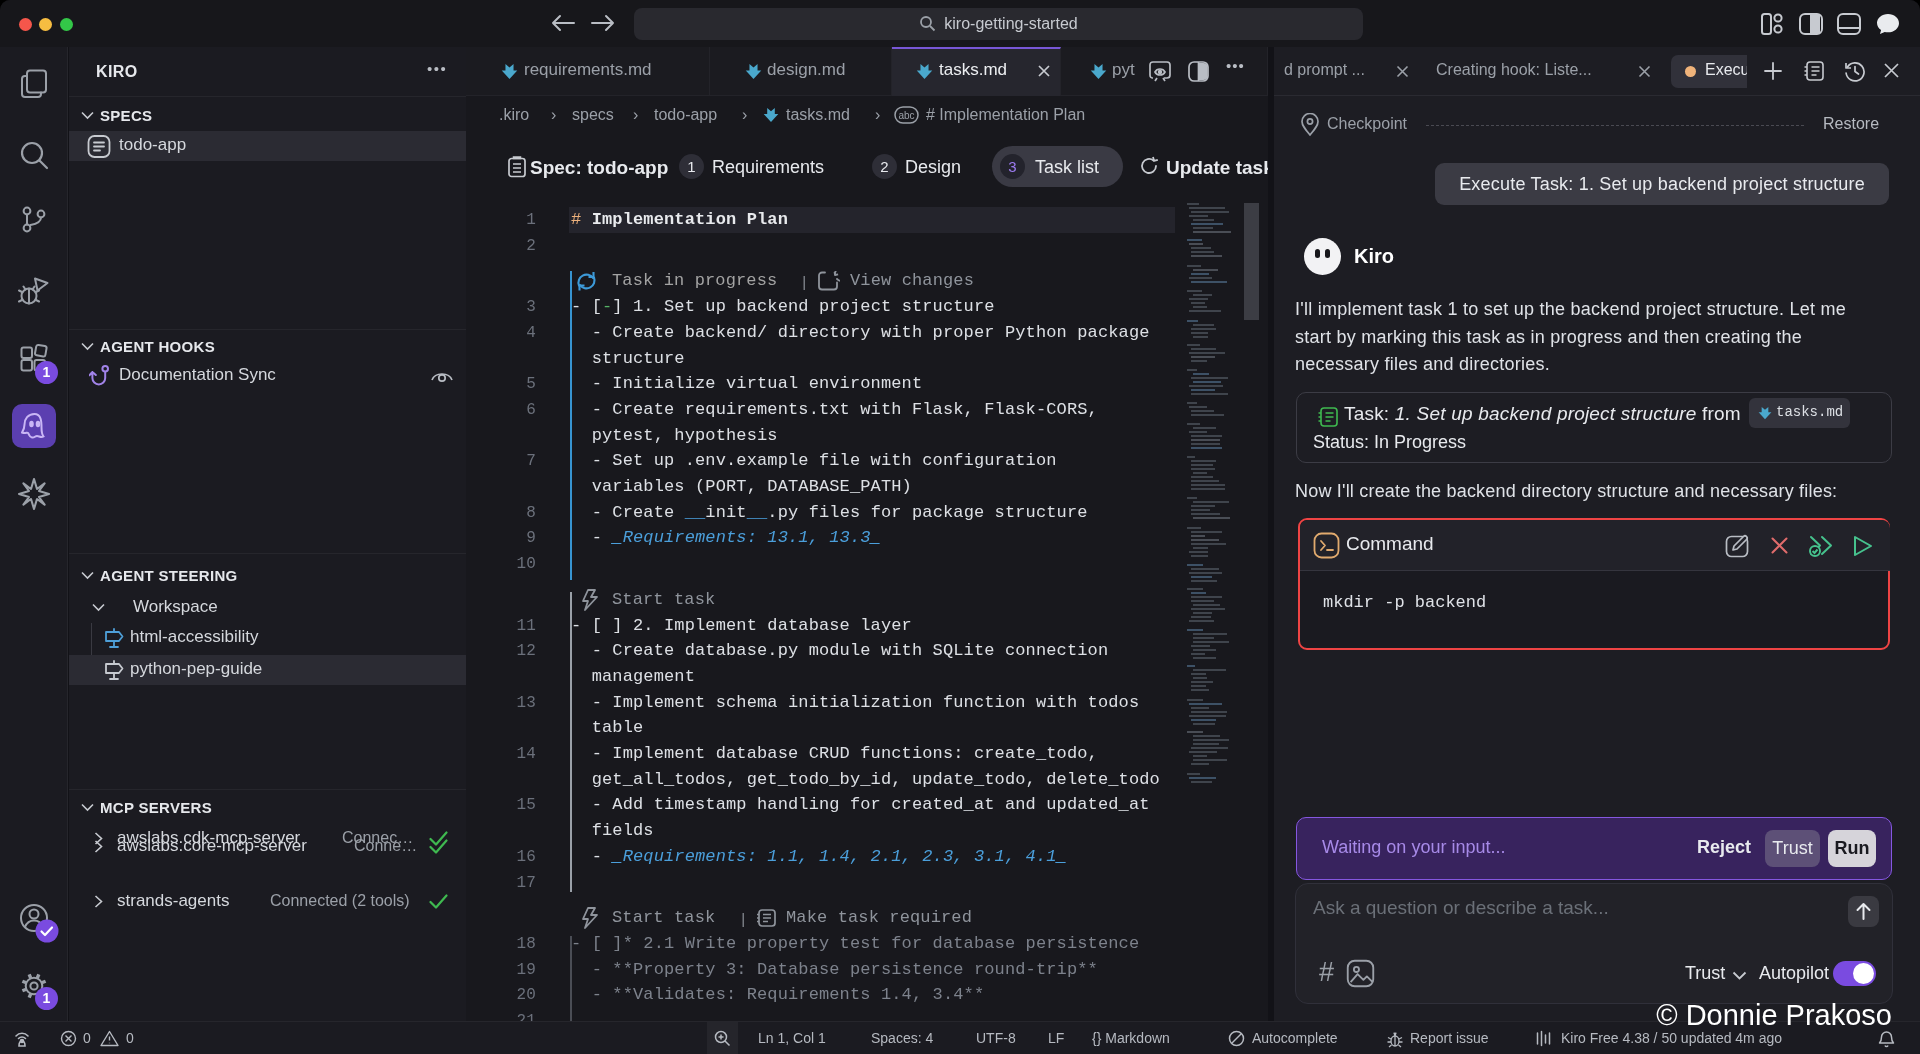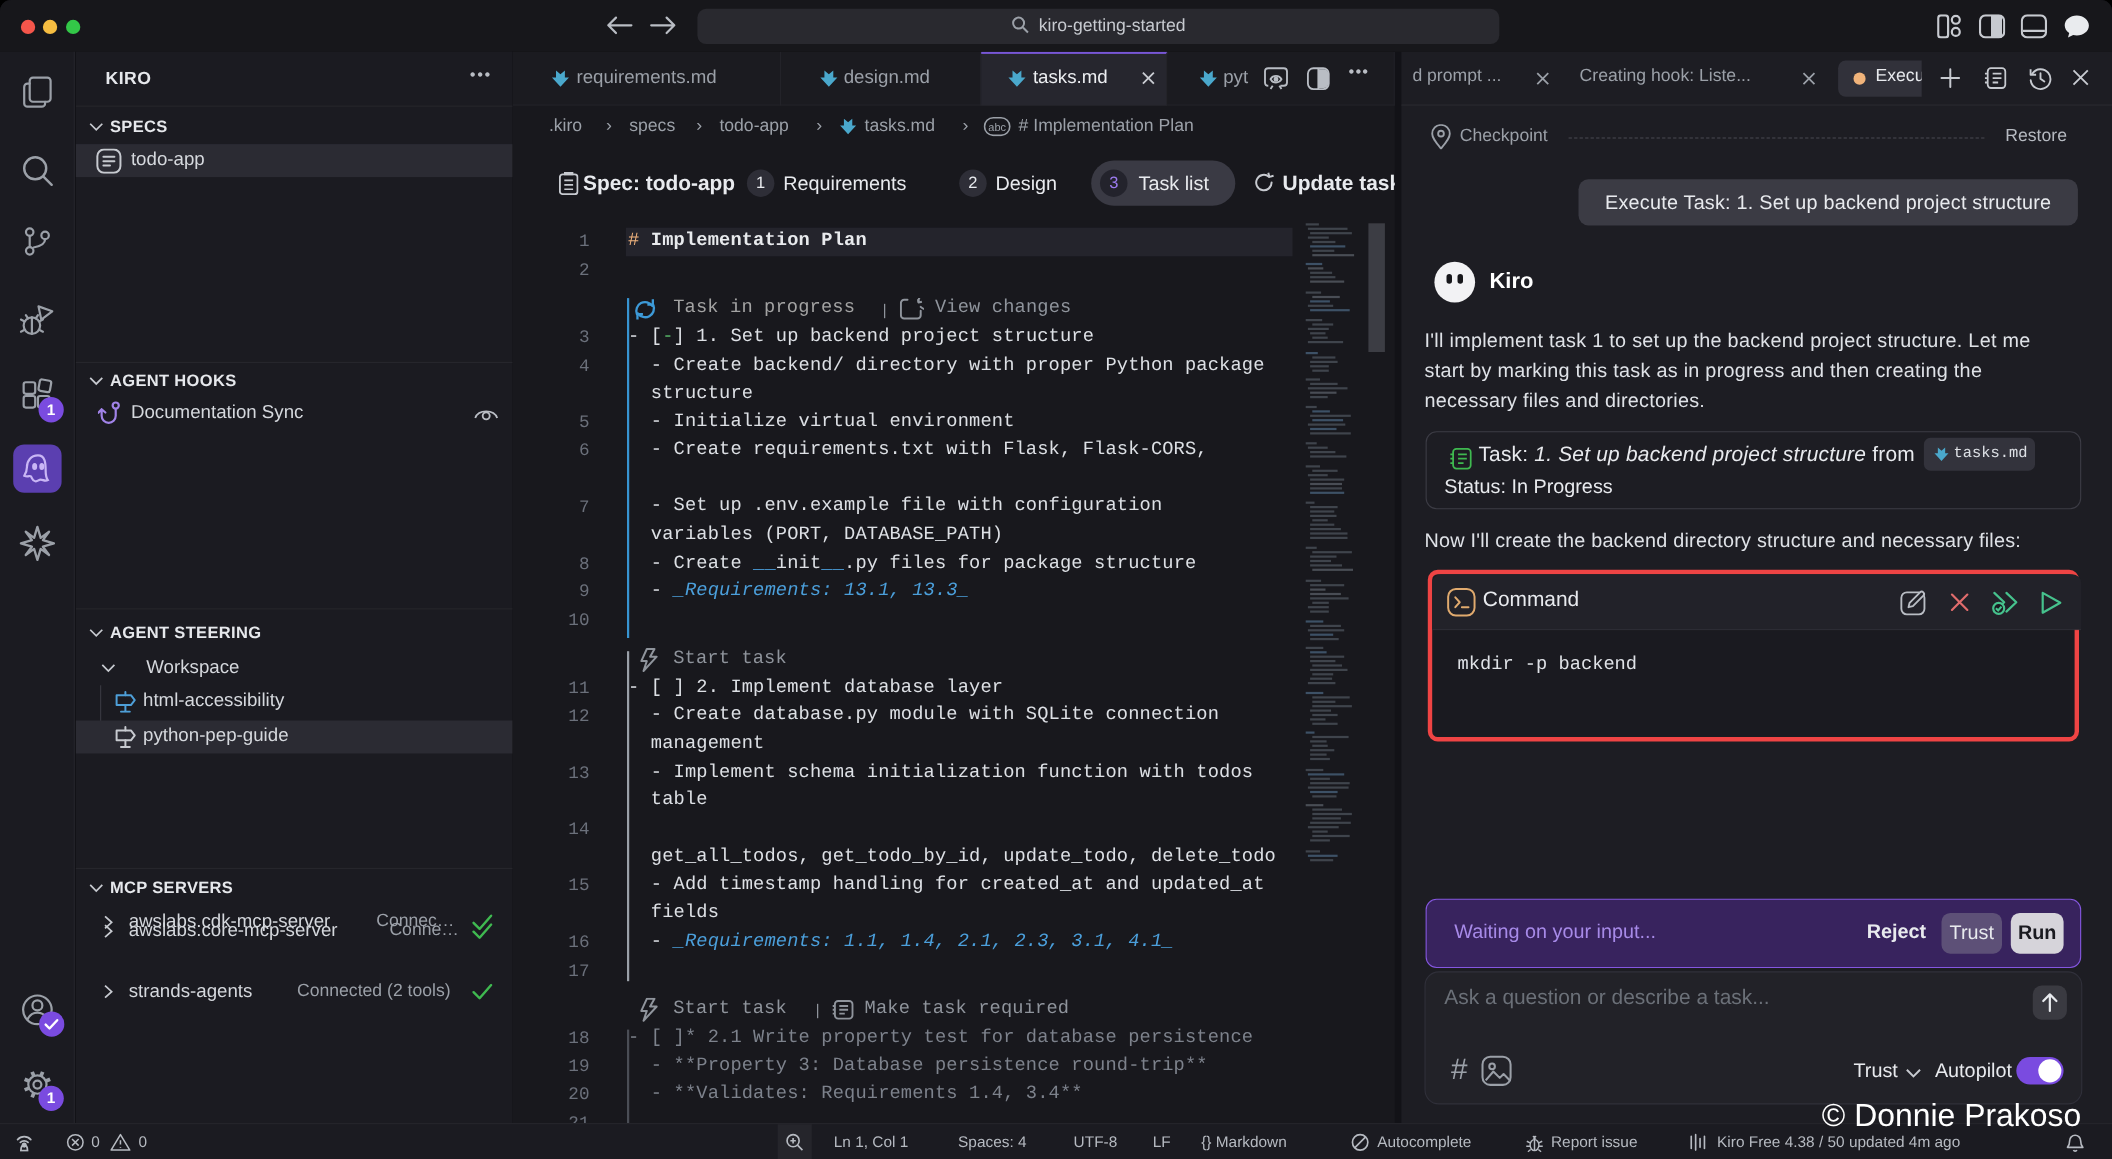--- a/index.html
+++ b/index.html
@@ -330,34 +330,35 @@
           </svg><span class="abs" style="left:146px;color:#a3a3a3;">Task&nbsp;in&nbsp;progress</span><span class="abs" style="left:334px;color:#8f949c;font-size:14px;top:2px;">|</span><svg class="abs" style="left:352px;top:3px" width="22" height="20" viewBox="0 0 22 20" fill="none" stroke="#8f949c" stroke-width="1.8">
             <path d="M7 1.5 h-3 a3 3 0 0 0 -3 3 v11 a3 3 0 0 0 3 3 h12 a3 3 0 0 0 3-3 v-4" stroke-linecap="round"></path>
             <path d="M19 8 a7 7 0 1 0 -2-4.5" stroke-linecap="round"></path>
             <path d="M16.5 1 l.6 3 3-.7" stroke-linejoin="round"></path>
           </svg><span class="abs" style="left:384px;color:#8f949c;">View&nbsp;changes</span></div>
 <div class="cl" style="left:0;top:95.1px;width:802px;"><div class="lnum" style="left:0;top:0;">3</div><div class="abs" style="left:105px;top:0;white-space:pre;color:#dde0e5;">- [<span style="color:#56b366;">-</span>] 1. Set up backend project structure</div></div>
 <div class="cl" style="left:0;top:120.8px;width:802px;"><div class="lnum" style="left:0;top:0;">4</div><div class="abs" style="left:105px;top:0;white-space:pre;color:#dde0e5;">  - Create backend/ directory with proper Python package</div></div>
 <div class="cl" style="left:0;top:146.5px;width:802px;"><div class="abs" style="left:105px;top:0;white-space:pre;color:#dde0e5;">  structure</div></div>
 <div class="cl" style="left:0;top:172.2px;width:802px;"><div class="lnum" style="left:0;top:0;">5</div><div class="abs" style="left:105px;top:0;white-space:pre;color:#dde0e5;">  - Initialize virtual environment</div></div>
 <div class="cl" style="left:0;top:197.9px;width:802px;"><div class="lnum" style="left:0;top:0;">6</div><div class="abs" style="left:105px;top:0;white-space:pre;color:#dde0e5;">  - Create requirements.txt with Flask, Flask-CORS,</div></div>
+<div class="cl" style="left:0;top:223.6px;width:802px;"><div class="abs" style="left:105px;top:0;white-space:pre;color:#dde0e5;">  pytest, hypothesis</div></div>
 <div class="cl" style="left:0;top:249.3px;width:802px;"><div class="lnum" style="left:0;top:0;">7</div><div class="abs" style="left:105px;top:0;white-space:pre;color:#dde0e5;">  - Set up .env.example file with configuration</div></div>
 <div class="cl" style="left:0;top:275.0px;width:802px;"><div class="abs" style="left:105px;top:0;white-space:pre;color:#dde0e5;">  variables (PORT, DATABASE_PATH)</div></div>
 <div class="cl" style="left:0;top:300.7px;width:802px;"><div class="lnum" style="left:0;top:0;">8</div><div class="abs" style="left:105px;top:0;white-space:pre;color:#dde0e5;">  - Create <span style="color:#4b9fdb;">__</span>init<span style="color:#4b9fdb;">__</span>.py files for package structure</div></div>
 <div class="cl" style="left:0;top:326.4px;width:802px;"><div class="lnum" style="left:0;top:0;">9</div><div class="abs" style="left:105px;top:0;white-space:pre;color:#dde0e5;">  - <span style="color:#4b9fdb;font-style:italic;">_Requirements: 13.1, 13.3_</span></div></div>
 <div class="cl" style="left:0;top:352.1px;width:802px;"><div class="lnum" style="left:0;top:0;">10</div></div>
 <div class="cl" style="left:0;top:387.8px;width:802px;"><svg class="abs" style="left:114px;top:2px" width="19" height="22" viewBox="0 0 19 22" fill="none" stroke="#8f949c" stroke-width="1.8" stroke-linejoin="round">
             <path d="M8 1 h7 l-4 7 h6 L5 21 l3-9 H3 z"></path>
           </svg><span class="abs" style="left:146px;color:#8f949c;">Start&nbsp;task</span></div>
 <div class="cl" style="left:0;top:413.5px;width:802px;"><div class="lnum" style="left:0;top:0;">11</div><div class="abs" style="left:105px;top:0;white-space:pre;color:#dde0e5;">- [ ] 2. Implement database layer</div></div>
 <div class="cl" style="left:0;top:439.2px;width:802px;"><div class="lnum" style="left:0;top:0;">12</div><div class="abs" style="left:105px;top:0;white-space:pre;color:#dde0e5;">  - Create database.py module with SQLite connection</div></div>
 <div class="cl" style="left:0;top:464.9px;width:802px;"><div class="abs" style="left:105px;top:0;white-space:pre;color:#dde0e5;">  management</div></div>
 <div class="cl" style="left:0;top:490.6px;width:802px;"><div class="lnum" style="left:0;top:0;">13</div><div class="abs" style="left:105px;top:0;white-space:pre;color:#dde0e5;">  - Implement schema initialization function with todos</div></div>
 <div class="cl" style="left:0;top:516.3px;width:802px;"><div class="abs" style="left:105px;top:0;white-space:pre;color:#dde0e5;">  table</div></div>
-<div class="cl" style="left:0;top:542.0px;width:802px;"><div class="lnum" style="left:0;top:0;">14</div></div>
+<div class="cl" style="left:0;top:542.0px;width:802px;"><div class="lnum" style="left:0;top:0;">14</div><div class="abs" style="left:105px;top:0;white-space:pre;color:#dde0e5;">  - Implement database CRUD functions: create_todo,</div></div>
 <div class="cl" style="left:0;top:567.7px;width:802px;"><div class="abs" style="left:105px;top:0;white-space:pre;color:#dde0e5;">  get_all_todos, get_todo_by_id, update_todo, delete_todo</div></div>
 <div class="cl" style="left:0;top:593.4px;width:802px;"><div class="lnum" style="left:0;top:0;">15</div><div class="abs" style="left:105px;top:0;white-space:pre;color:#dde0e5;">  - Add timestamp handling for created_at and updated_at</div></div>
 <div class="cl" style="left:0;top:619.1px;width:802px;"><div class="abs" style="left:105px;top:0;white-space:pre;color:#dde0e5;">  fields</div></div>
 <div class="cl" style="left:0;top:644.8px;width:802px;"><div class="lnum" style="left:0;top:0;">16</div><div class="abs" style="left:105px;top:0;white-space:pre;color:#dde0e5;">  - <span style="color:#4b9fdb;font-style:italic;">_Requirements: 1.1, 1.4, 2.1, 2.3, 3.1, 4.1_</span></div></div>
 <div class="cl" style="left:0;top:670.5px;width:802px;"><div class="lnum" style="left:0;top:0;">17</div></div>
 <div class="cl" style="left:0;top:706.2px;width:802px;"><svg class="abs" style="left:114px;top:2px" width="19" height="22" viewBox="0 0 19 22" fill="none" stroke="#8f949c" stroke-width="1.8" stroke-linejoin="round">
             <path d="M8 1 h7 l-4 7 h6 L5 21 l3-9 H3 z"></path>
           </svg><span class="abs" style="left:146px;color:#8f949c;">Start&nbsp;task</span><span class="abs" style="left:273px;color:#8f949c;font-size:14px;top:2px;">|</span><svg class="abs" style="left:290px;top:3px" width="21" height="20" viewBox="0 0 21 20" fill="none" stroke="#8f949c" stroke-width="1.7">
             <rect x="3" y="2" width="16" height="16" rx="3"></rect>
             <path d="M7 6.5 h8 M7 10 h8 M7 13.5 h5 M3 6.5 h-2 M3 10 h-2 M3 13.5 h-2"></path>
@@ -555,21 +556,21 @@
       <svg class="abs" style="left:9px;top:8px" width="14" height="14" viewBox="0 0 16 16">
             <path fill="#4aa8cc" d="M4.2 1 L8 4.2 L11.8 1 L11.8 7 L15.3 7 L8 15 L0.7 7 L4.2 7 Z"></path>
           </svg>
       <span class="abs" style="left:27px;top:6px;font-family:'Liberation Mono',monospace;font-size:14px;color:#dde0e5;">tasks.md</span>
     </div>
     <div class="abs" style="left:16px;top:39px;font-size:18px;color:#e8eaee;">Status: In Progress</div>
   </div>
 
   <div class="abs" style="left:21px;top:434px;width:640px;color:#dfe2e7;font-size:18px;letter-spacing:.2px;">Now I'll create the backend directory structure and necessary files:</div>
 
-  <div class="abs" style="left:24px;top:471px;width:592px;height:156px;border:4px solid #ef4444;border-radius:9px;background:#1a1a20;">
+  <div class="abs" style="left:24px;top:471px;width:592px;height:132px;border:2px solid #ef4444;border-radius:9px;background:#1a1a20;">
     <div style="position:absolute;left:0;top:0;width:590px;height:51px;background:#222229;border-radius:8px 8px 0 0;border-bottom:1px solid #35353e;"></div>
     <svg class="abs" style="left:13px;top:12px" width="27" height="27" viewBox="0 0 27 27" fill="none" stroke="#e0aa6e" stroke-width="1.8">
           <rect x="1.5" y="1.5" width="24" height="24" rx="7"></rect>
           <path d="M8 9 l4 4.5 -4 4.5 M14 18 h6" stroke-linecap="round" stroke-linejoin="round"></path>
         </svg>
     <span class="abs" style="left:46px;top:13px;font-size:19px;color:#e8eaee;">Command</span>
     <svg class="abs" style="left:425px;top:13px" width="25" height="25" viewBox="0 0 25 25" fill="none" stroke="#b9bdc4" stroke-width="1.7">
           <rect x="1.5" y="3.5" width="21" height="20" rx="5"></rect>
           <path d="M8 17 l1-4 9.5-9.5 a2.1 2.1 0 0 1 3 3 L12 16 z" fill="#222229" stroke-linejoin="round"></path>
         </svg>

